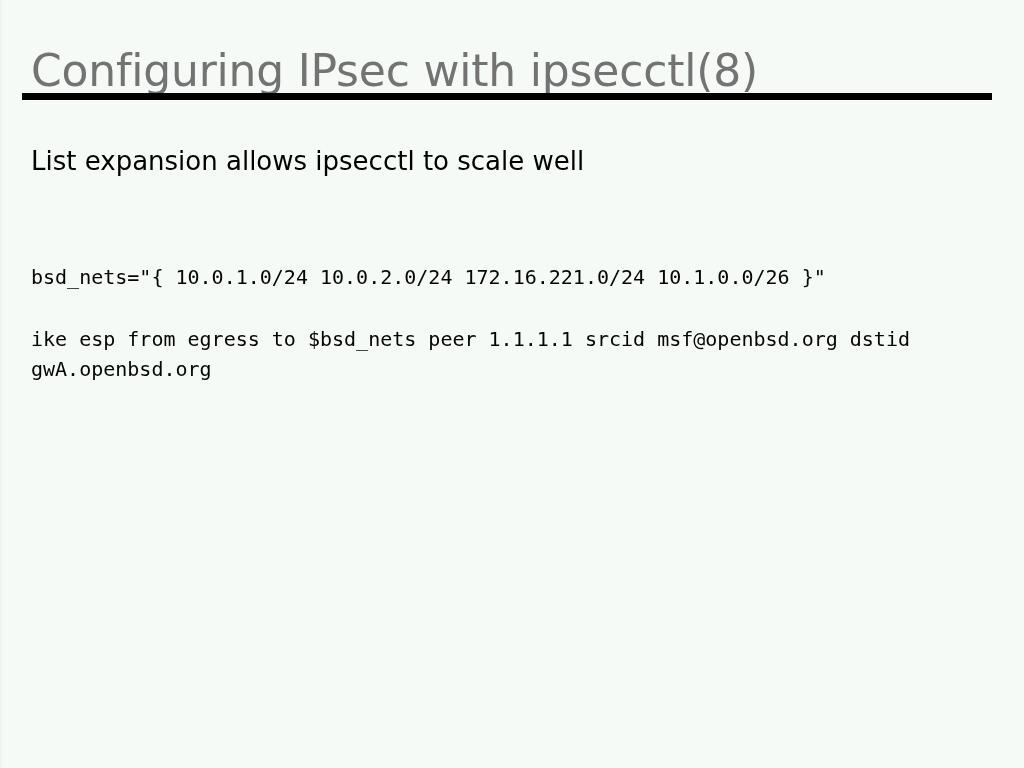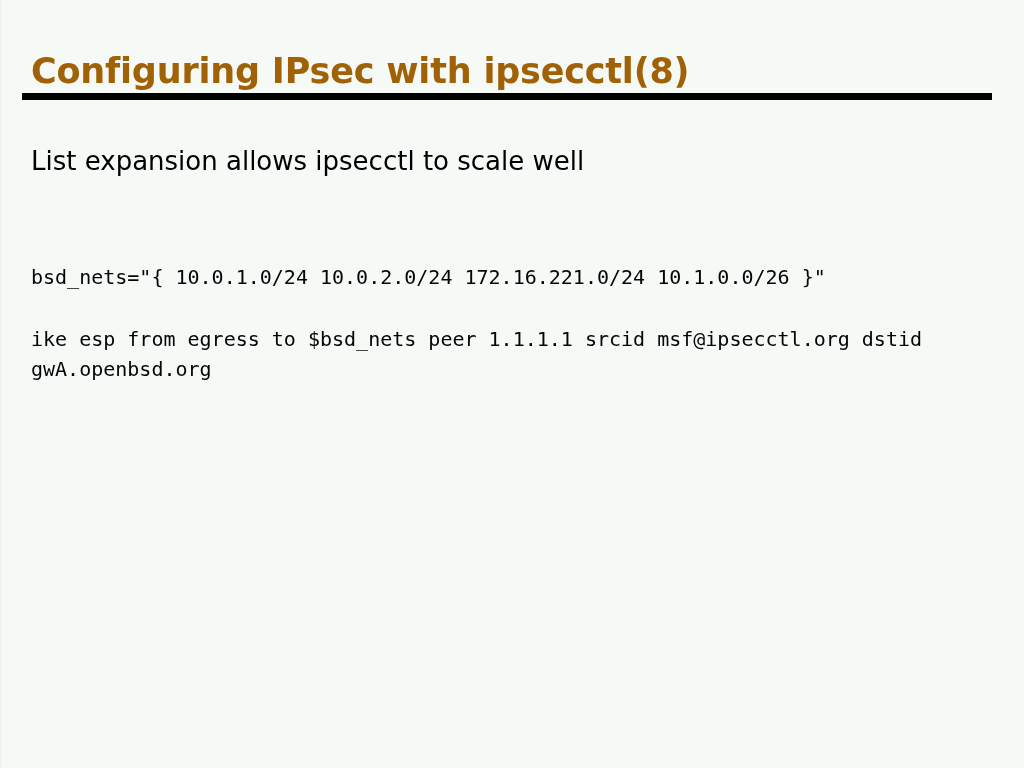--- a/index.html
+++ b/index.html
@@ -26,24 +26,24 @@
     top: 0;
     width: 2px;
     height: 768px;
     background: #eef4ef;
   }
   .slide-title {
     position: absolute;
     left: 31px;
     top: 51px;
     font-family: "DejaVu Sans", sans-serif;
-    font-size: 35px;
-    font-weight: 700;
+    font-size: 44px;
+    font-weight: 400;
     line-height: 40px;
-    color: #a16207;
+    color: #737373;
     letter-spacing: -0.2px;
     white-space: nowrap;
   }
   .title-rule {
     position: absolute;
     left: 22px;
     top: 93px;
     width: 970px;
     height: 7px;
     background: #000000;
@@ -96,17 +96,17 @@
 
   <div class="title-rule"></div>
 
   <div class="content">
 
     <div class="subtitle">List expansion allows ipsecctl to scale well</div>
 
     <div class="code-block">
       <div class="code-line">bsd_nets="{ 10.0.1.0/24 10.0.2.0/24 172.16.221.0/24 10.1.0.0/26 }"</div>
       <div class="code-gap"></div>
-      <div class="code-line">ike esp from egress to $bsd_nets peer 1.1.1.1 srcid msf@ipsecctl.org dstid gwA.openbsd.org</div>
+      <div class="code-line">ike esp from egress to $bsd_nets peer 1.1.1.1 srcid msf@openbsd.org dstid gwA.openbsd.org</div>
     </div>
 
   </div>
 </div>
 
 </body></html>

